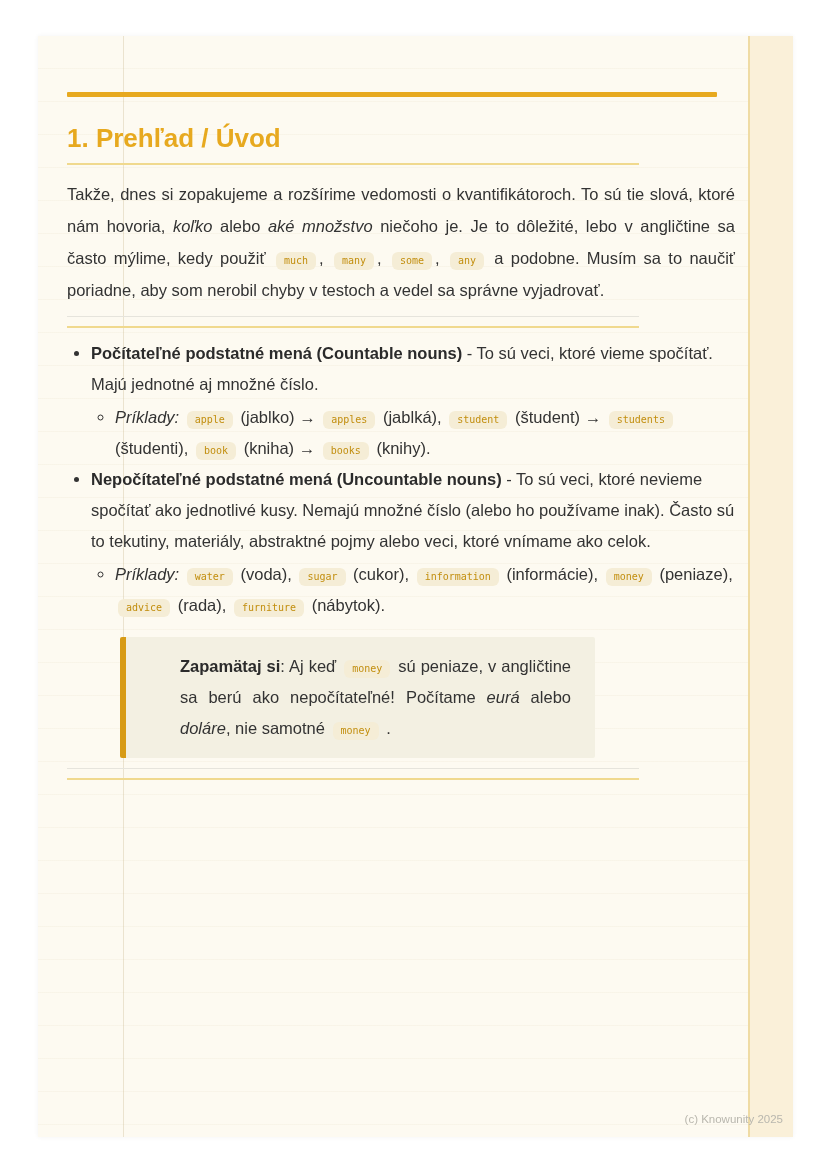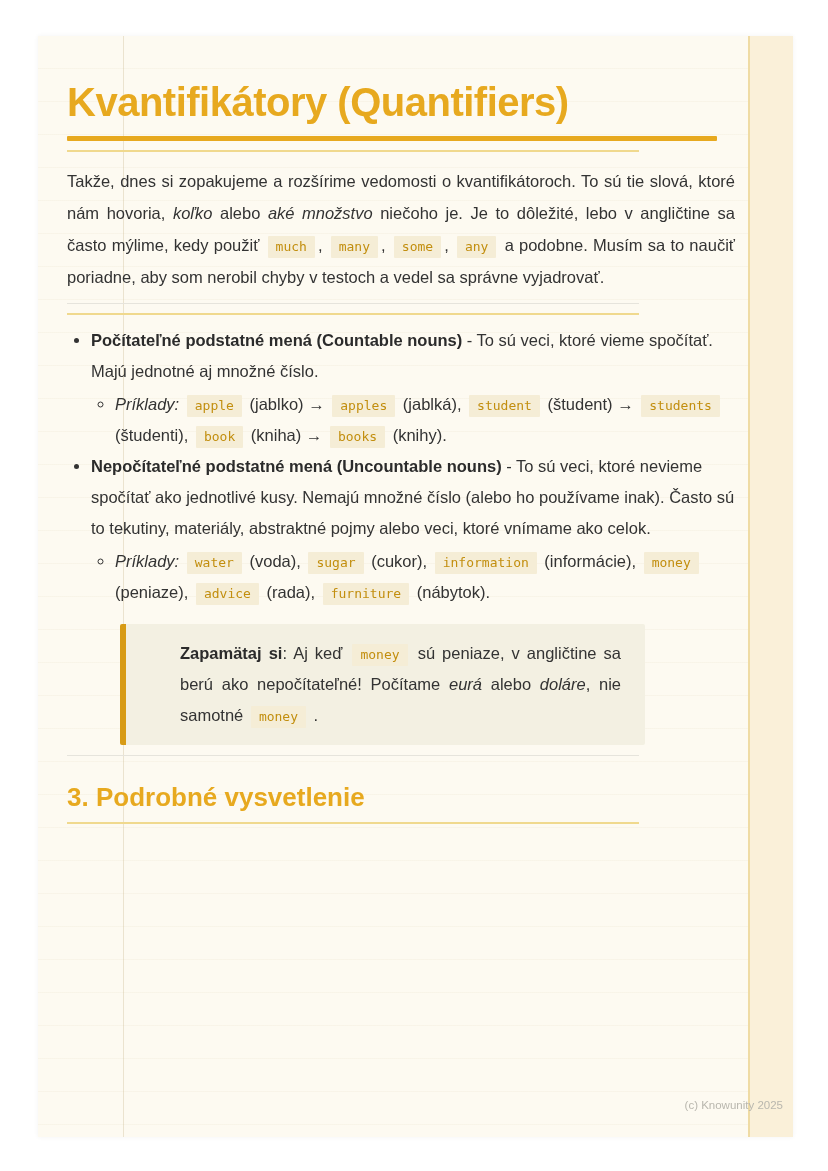--- a/index.html
+++ b/index.html
@@ -95,71 +95,70 @@
   }
   .sub-item {
     font-size: 16.5px;
     line-height: 31px;
     color: var(--text, #333333);
   }
   strong { font-weight: 700; color: #2b2b2b; }
   em { font-style: italic; }
   .chip {
     font-family: "DejaVu Sans Mono", "Liberation Mono", monospace;
-    font-size: 13px;
+    font-size: 10px;
     line-height: 1;
     color: var(--chip-text, #C28E0E);
     background: var(--chip-bg, #F5EDD6);
-    border-radius: 1px;
+    border-radius: 6px;
     padding: 3px 8px 4px;
     margin: 0 3px;
     white-space: nowrap;
   }
   .callout {
     margin: 16px 0 0 53px;
-    width: 525px;
+    width: 475px;
     padding: 14px 24px 14px 54px;
     background: var(--callout-bg, #F3F0E2);
     border-left: 6px solid var(--callout-border, #D79B16);
     border-radius: 2px;
     font-size: 16.5px;
     line-height: 31px;
     color: var(--text, #333333);
     text-align: justify;
   }
   .footer {
     position: absolute;
     right: 10px;
-    bottom: 26px;
+    bottom: 12px;
     font-size: 11.5px;
     color: var(--muted, #B9B7AE);
   }
 </style>
 </head>
 <body>
 
 <main class="page">
   <div class="edge-strip"></div>
   <div class="margin-line"></div>
   <div class="content">
-    <h1 class="doc-title">Kvantifikátory (Quantifiers)</h1>
     <div class="title-rule"></div>
     <div id="sections">
+        <h2 class="sec-heading">1. Prehľad / Úvod</h2>
         <div class="heading-rule"></div>
         <p class="para"><span>Takže, dnes si zopakujeme a rozšírime vedomosti o kvantifikátoroch. To sú tie slová, ktoré nám hovoria, </span><em>koľko</em><span> alebo </span><em>aké množstvo</em><span> niečoho je. Je to dôležité, lebo v angličtine sa často mýlime, kedy použiť </span><code class="chip">much</code><span>, </span><code class="chip">many</code><span>, </span><code class="chip">some</code><span>, </span><code class="chip">any</code><span> a podobne. Musím sa to naučiť poriadne, aby som nerobil chyby v testoch a vedel sa správne vyjadrovať.</span></p>
         <div class="divider"></div>
         <div class="heading-rule"></div>
         <ul class="main-list">
           <li class="list-item"><strong>Počítateľné podstatné mená (Countable nouns)</strong><span> - To sú veci, ktoré vieme spočítať. Majú jednotné aj množné číslo.</span><ul class="sub-list">
               <li class="sub-item"><em>Príklady:</em><span> </span><code class="chip">apple</code><span> (jablko) → </span><code class="chip">apples</code><span> (jablká), </span><code class="chip">student</code><span> (študent) → </span><code class="chip">students</code><span> (študenti), </span><code class="chip">book</code><span> (kniha) → </span><code class="chip">books</code><span> (knihy).</span></li>
             </ul></li>
           <li class="list-item"><strong>Nepočítateľné podstatné mená (Uncountable nouns)</strong><span> - To sú veci, ktoré nevieme spočítať ako jednotlivé kusy. Nemajú množné číslo (alebo ho používame inak). Často sú to tekutiny, materiály, abstraktné pojmy alebo veci, ktoré vnímame ako celok.</span><ul class="sub-list">
               <li class="sub-item"><em>Príklady:</em><span> </span><code class="chip">water</code><span> (voda), </span><code class="chip">sugar</code><span> (cukor), </span><code class="chip">information</code><span> (informácie), </span><code class="chip">money</code><span> (peniaze), </span><code class="chip">advice</code><span> (rada), </span><code class="chip">furniture</code><span> (nábytok).</span></li>
             </ul></li>
         </ul>
         <div class="callout"><strong>Zapamätaj si</strong><span>: Aj keď </span><code class="chip">money</code><span> sú peniaze, v angličtine sa berú ako nepočítateľné! Počítame </span><em>eurá</em><span> alebo </span><em>doláre</em><span>, nie samotné </span><code class="chip">money</code><span> .</span></div>
         <div class="divider"></div>
-        <h2 class="sec-heading">3. Podrobné vysvetlenie</h2>
         <div class="heading-rule"></div>
       </div>
   </div>
   <div class="footer">(c) Knowunity 2025</div>
 </main>
 
 </body></html>

